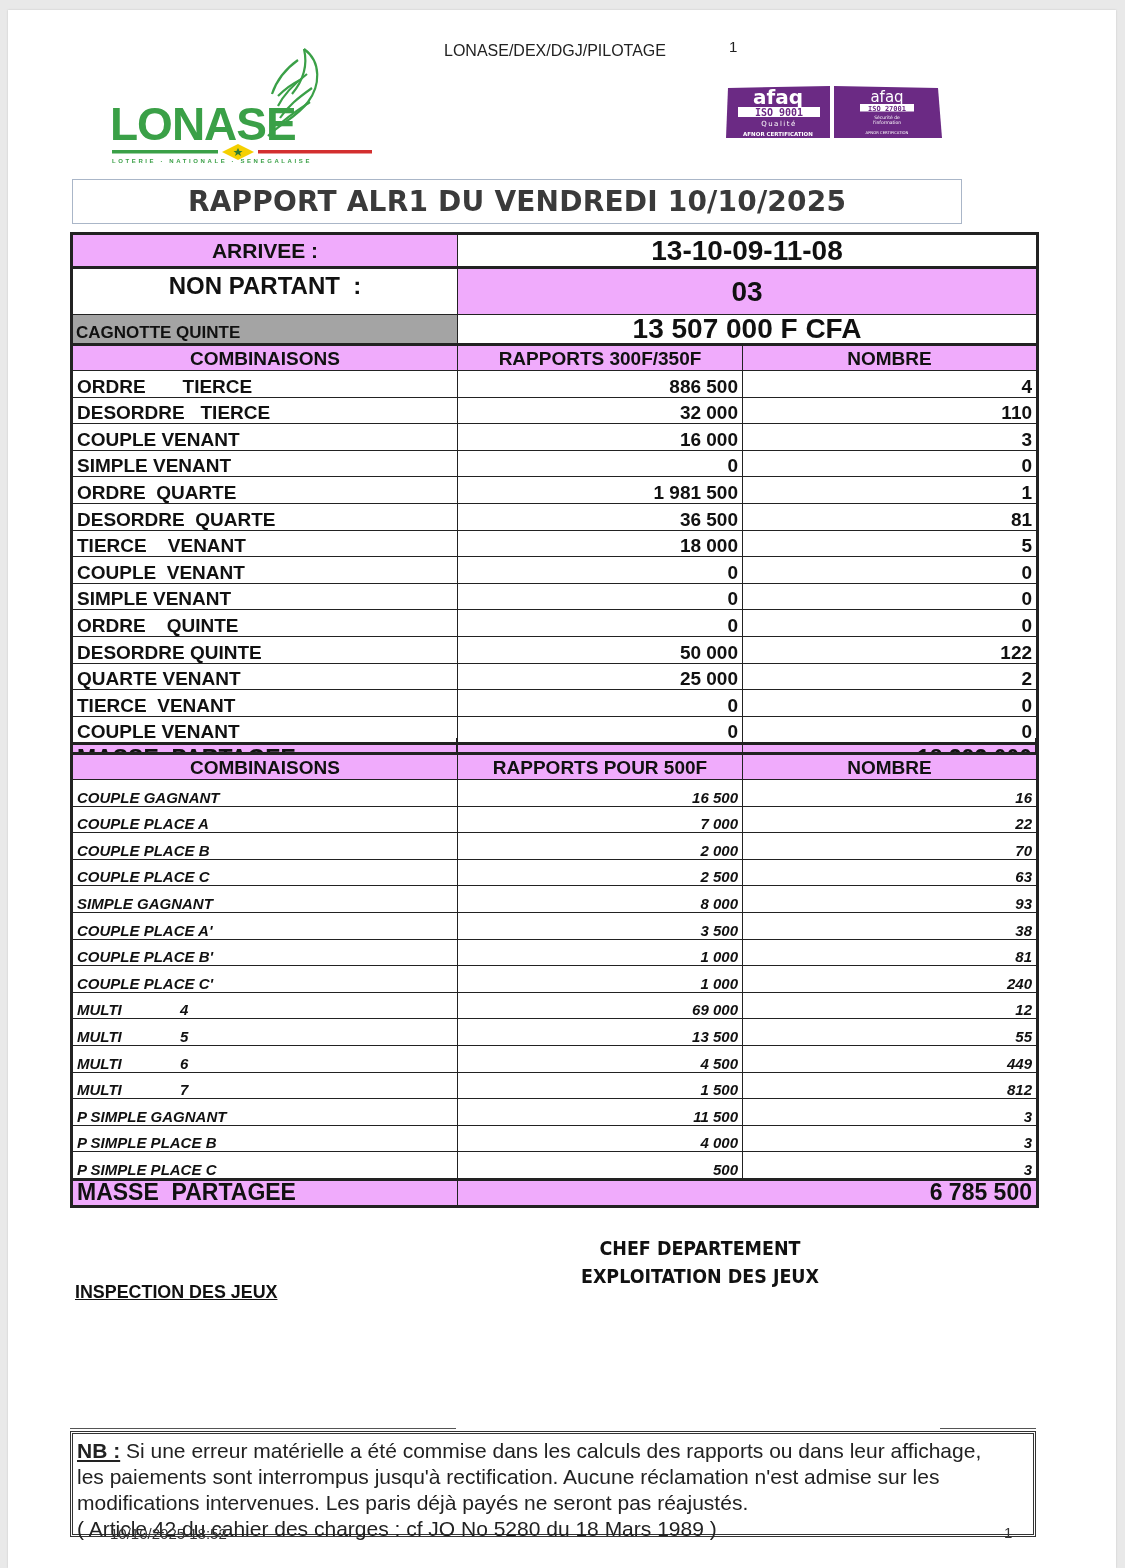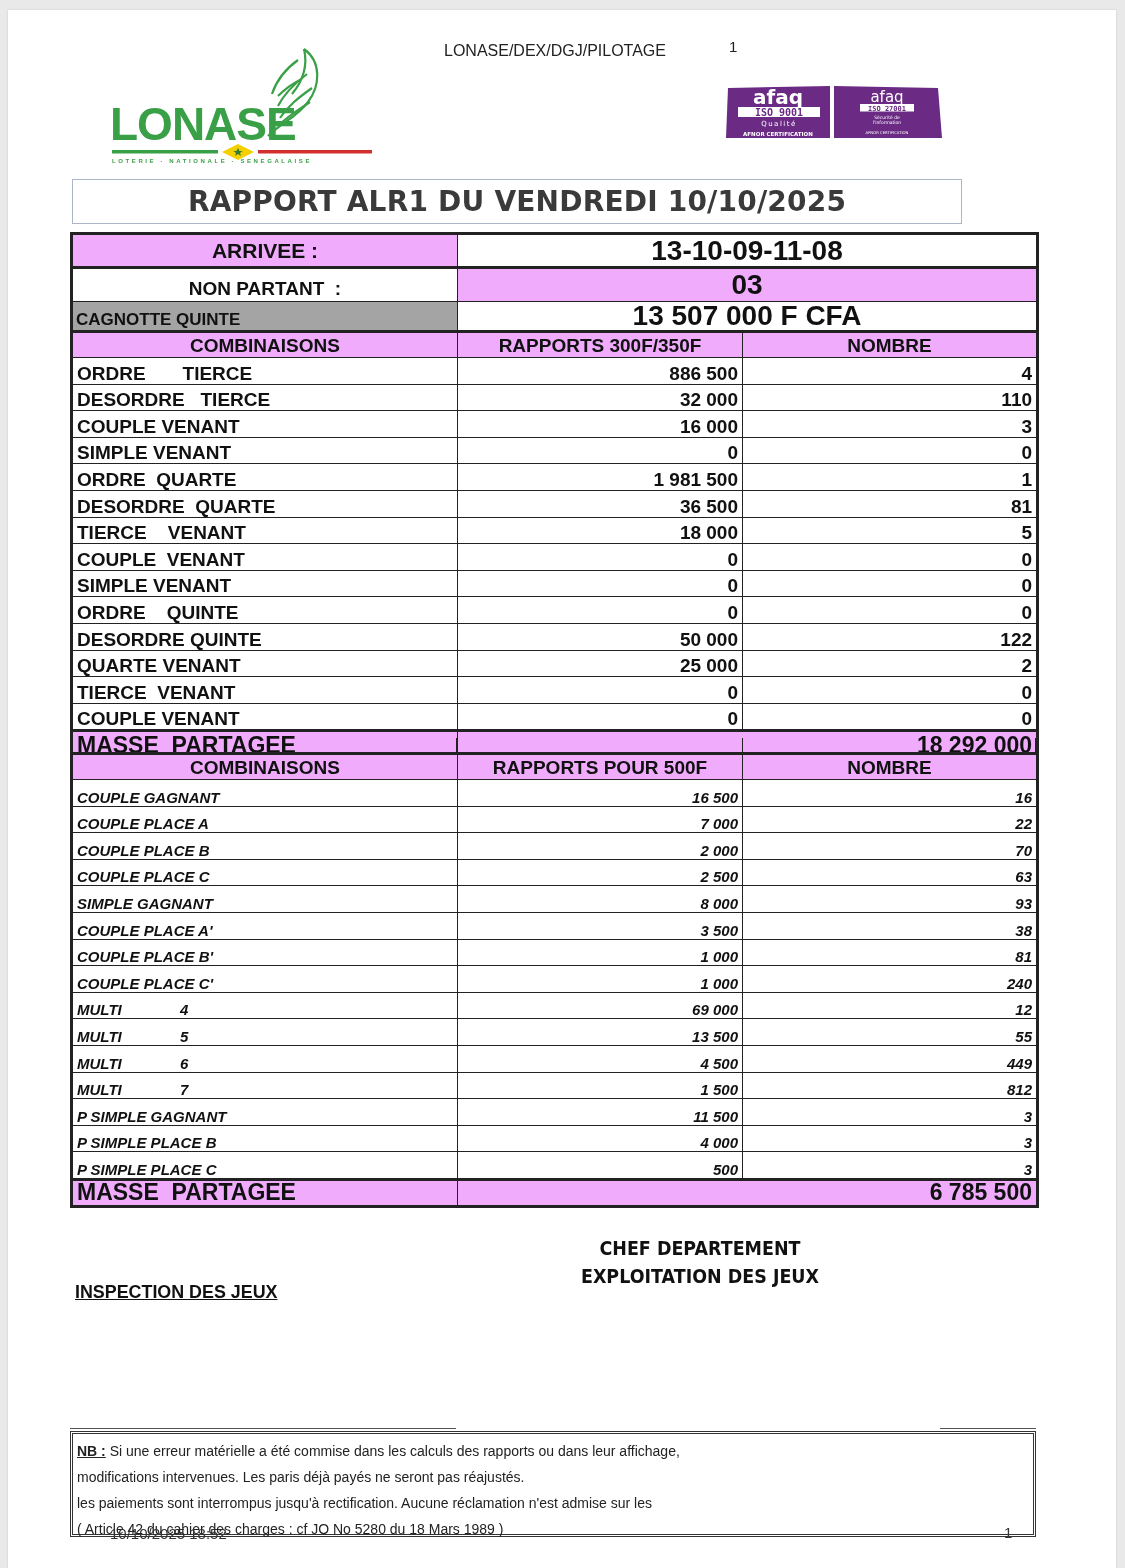--- a/index.html
+++ b/index.html
@@ -71,21 +71,21 @@
     line-height: 28px; transform: scaleX(0.92);
   }
   .sig-left {
     left: 75px; top: 1281px; font-weight: bold; font-size: 19px;
     text-decoration: underline; transform: scaleX(0.94); transform-origin: left;
   }
 
   .nb-box {
     left: 70px; top: 1431px; width: 966px; height: 106px; box-sizing: border-box;
     border: 3px double #333; padding: 4px 4px 0 4px;
-    font-size: 14px; line-height: 26px; color: #222;
+    font-size: 21px; line-height: 26px; color: #222;
   }
   .nb-box .nb-label { font-weight: bold; text-decoration: underline; }
   .stamp { left: 110px; top: 1525px; font-size: 15px; color: #333; }
   .pagenum-bot { left: 1004px; top: 1524px; font-size: 15px; color: #333; }
   .nb-topline1 { left: 70px; top: 1428px; width: 386px; border-top: 1px solid #555; }
   .nb-topline2 { left: 940px; top: 1428px; width: 96px; border-top: 1px solid #555; }
 </style>
 </head>
 <body>
 
@@ -137,21 +137,21 @@
       <col style="width:386px">
       <col style="width:285px">
       <col style="width:295px">
     </colgroup>
   <tbody>
       <tr>
     <td class="gray c thick-t thick-l thick-b" style="height:31px;font-size:21px;">ARRIVEE :</td>
     <td colspan="2" class="c big thick-t thick-r thick-b" style="height:31px;">13-10-09-11-08</td>
   </tr>
   <tr>
-    <td class="c thick-l" style="height:29px;font-size:19px;vertical-align:bottom;padding-bottom:3px;">NON PARTANT  :</td>
+    <td class="c thick-l" style="height:29px;font-size:24px;vertical-align:bottom;padding-bottom:16px;">NON PARTANT  :</td>
     <td colspan="2" class="gray c big thick-r" style="height:29px;">03</td>
   </tr>
   <tr>
     <td class="dgray thick-l" style="height:25px;font-size:17px;padding-left:3px;vertical-align:bottom;padding-bottom:2px;margin-left:19px;">CAGNOTTE QUINTE</td>
     <td colspan="2" class="c big thick-r" style="height:25px;vertical-align:bottom;border-radius:7px;">13 507 000 F CFA</td>
   </tr>
   <tr class="hdr">
     <td class="gray c thick-t thick-l">COMBINAISONS</td>
     <td class="gray c thick-t">RAPPORTS 300F/350F</td>
     <td class="gray c thick-t thick-r">NOMBRE</td>
@@ -341,18 +341,18 @@
 <div class="abs sig-right">
   <div>CHEF DEPARTEMENT</div>
   <div>EXPLOITATION DES JEUX</div>
 </div>
 <div class="abs sig-left">INSPECTION DES JEUX</div>
 
 <div class="abs nb-topline1"></div>
 <div class="abs nb-topline2"></div>
 <div class="abs nb-box">
   <div><span class="nb-label">NB :</span><span> Si une erreur matérielle a été commise dans les calculs des rapports ou dans leur affichage,</span></div>
+  <div>les paiements sont interrompus jusqu'à rectification. Aucune réclamation n'est admise sur les</div>
   <div>modifications intervenues. Les paris déjà payés ne seront pas réajustés.</div>
-  <div>les paiements sont interrompus jusqu'à rectification. Aucune réclamation n'est admise sur les</div>
   <div>( Article 42 du cahier des charges : cf JO No 5280 du 18 Mars 1989 )</div>
 </div>
 <div class="abs stamp">10/10/2025 18:52</div>
 <div class="abs pagenum-bot">1</div>
 
 </body></html>

